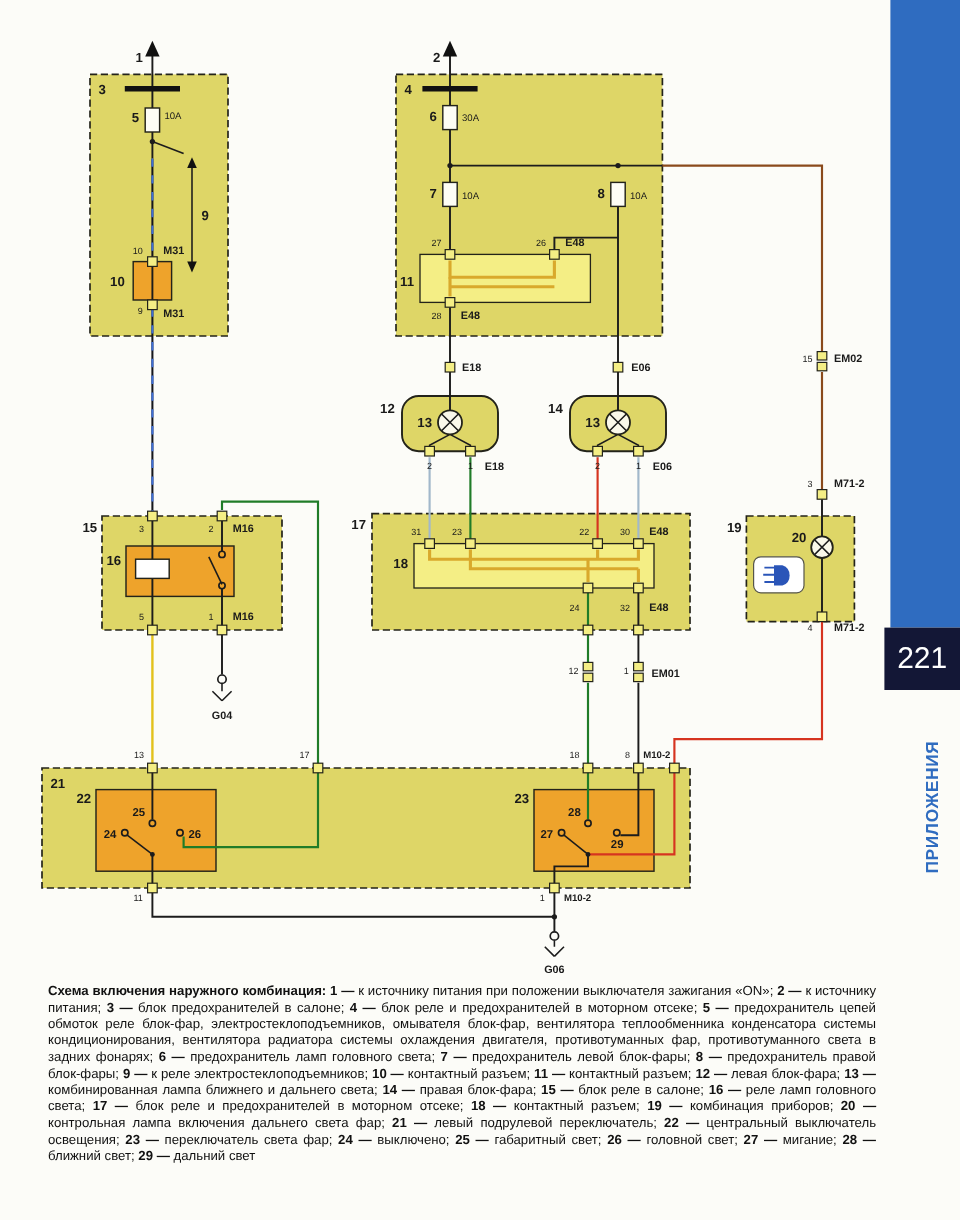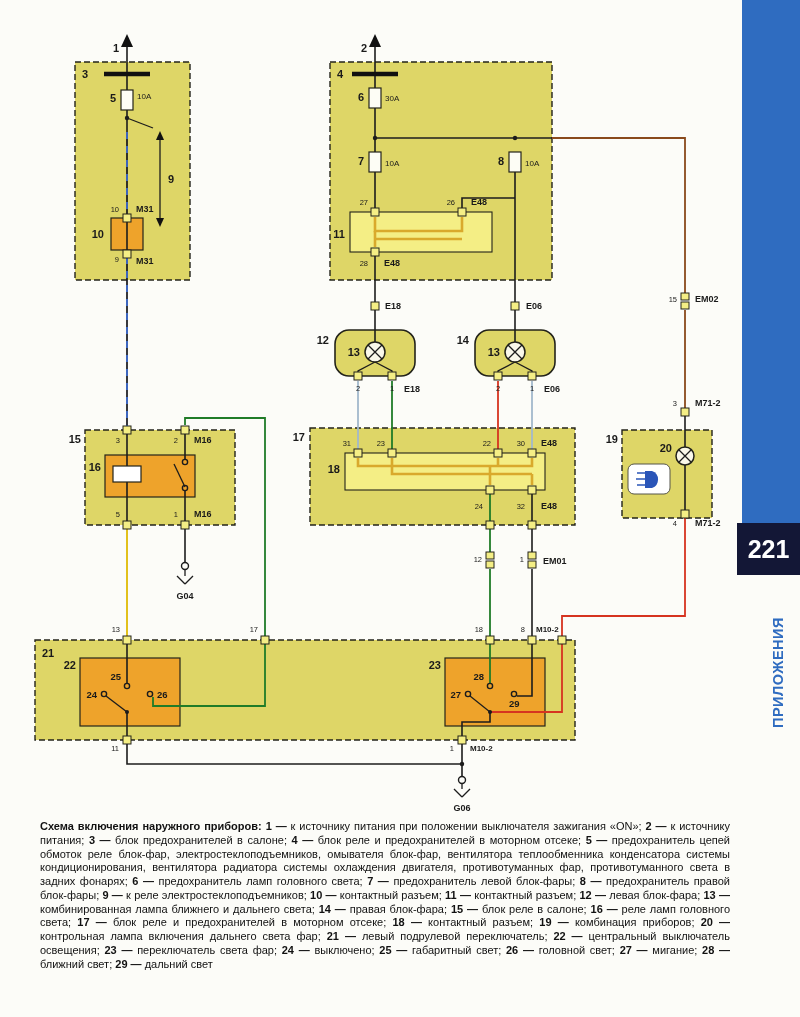--- a/index.html
+++ b/index.html
@@ -31,21 +31,21 @@
   .wlblue{stroke:#a2b8cb;stroke-width:1.8;fill:none}
   .wbase{stroke:#15161c;stroke-width:1.7;fill:none}
   .wdash{stroke:#3f6fd6;stroke-width:1.7;fill:none;stroke-dasharray:7 7}
   .ibar{stroke:#d9a92c;stroke-width:2.6;fill:none}
   .dot{fill:#1c1c1c}
   .contact{fill:none;stroke:#1c1c1c;stroke-width:1.4}
   .arrow{fill:#111}
   .legend{position:absolute;left:40px;top:820px;width:690px;font-size:11px;line-height:1.25;text-align:justify;color:#111}
   .legend b{font-weight:bold}
   .band{position:absolute;left:742px;top:0;width:58px;height:523px;background:#2f6cc0}
-  .pagebox{position:absolute;left:737px;top:523px;width:63px;height:52px;background:#131736;color:#fff;display:flex;align-items:center;justify-content:center;font-size:25px;font-weight:bold}
+  .pagebox{position:absolute;left:737px;top:523px;width:63px;height:52px;background:#131736;color:#fff;display:flex;align-items:center;justify-content:center;font-size:25px;font-weight:normal}
   .sidelabel{position:absolute;left:770px;top:728px;transform:rotate(-90deg);transform-origin:0 0;color:#2f6cc0;font-weight:bold;font-size:14.5px;letter-spacing:.5px;white-space:nowrap}
 </style>
 </head>
 <body>
 
 <div class="page">
 
 <svg width="735" height="815" viewBox="0 0 735 815">
 
   <rect class="blk" x="75" y="62" width="115" height="218"></rect>
@@ -321,21 +321,21 @@
   <text class="n" x="441" y="669" text-anchor="end">23</text>
   <text class="s" x="484" y="680" text-anchor="end">28</text>
   <text class="s" x="461" y="698" text-anchor="end">27</text>
   <text class="s" x="509" y="707">29</text>
   <text class="p" x="119" y="751" text-anchor="end">11</text>
   <text class="p" x="454" y="751" text-anchor="end">1</text>
   <text class="c8" x="470" y="751">M10-2</text>
   <text class="c" x="462" y="811" text-anchor="middle">G06</text>
 </svg>
 
-<p class="legend"><b>Схема включения наружного приборов:</b>
+<p class="legend"><b>Схема включения наружного комбинация:</b>
   <span><span class="li"><b>1 —</b> <span>к источнику питания при положении выключателя зажигания «ON»;</span></span> <span class="li"><b>2 —</b> <span>к источнику питания;</span></span> <span class="li"><b>3 —</b> <span>блок предохранителей в салоне;</span></span> <span class="li"><b>4 —</b> <span>блок реле и предохранителей в моторном отсеке;</span></span> <span class="li"><b>5 —</b> <span>предохранитель цепей обмоток реле блок-фар, электростеклоподъемников, омывателя блок-фар, вентилятора теплообменника конденсатора системы кондиционирования, вентилятора радиатора системы охлаждения двигателя, противотуманных фар, противотуманного света в задних фонарях;</span></span> <span class="li"><b>6 —</b> <span>предохранитель ламп головного света;</span></span> <span class="li"><b>7 —</b> <span>предохранитель левой блок-фары;</span></span> <span class="li"><b>8 —</b> <span>предохранитель правой блок-фары;</span></span> <span class="li"><b>9 —</b> <span>к реле электростеклоподъемников;</span></span> <span class="li"><b>10 —</b> <span>контактный разъем;</span></span> <span class="li"><b>11 —</b> <span>контактный разъем;</span></span> <span class="li"><b>12 —</b> <span>левая блок-фара;</span></span> <span class="li"><b>13 —</b> <span>комбинированная лампа ближнего и дальнего света;</span></span> <span class="li"><b>14 —</b> <span>правая блок-фара;</span></span> <span class="li"><b>15 —</b> <span>блок реле в салоне;</span></span> <span class="li"><b>16 —</b> <span>реле ламп головного света;</span></span> <span class="li"><b>17 —</b> <span>блок реле и предохранителей в моторном отсеке;</span></span> <span class="li"><b>18 —</b> <span>контактный разъем;</span></span> <span class="li"><b>19 —</b> <span>комбинация приборов;</span></span> <span class="li"><b>20 —</b> <span>контрольная лампа включения дальнего света фар;</span></span> <span class="li"><b>21 —</b> <span>левый подрулевой переключатель;</span></span> <span class="li"><b>22 —</b> <span>центральный выключатель освещения;</span></span> <span class="li"><b>23 —</b> <span>переключатель света фар;</span></span> <span class="li"><b>24 —</b> <span>выключено;</span></span> <span class="li"><b>25 —</b> <span>габаритный свет;</span></span> <span class="li"><b>26 —</b> <span>головной свет;</span></span> <span class="li"><b>27 —</b> <span>мигание;</span></span> <span class="li"><b>28 —</b> <span>ближний свет;</span></span> <span class="li"><b>29 —</b> <span>дальний свет</span></span> </span>
 </p>
 
 <div class="band"></div>
 <div class="pagebox">221</div>
 <div class="sidelabel">ПРИЛОЖЕНИЯ</div>
 
 </div>
 
 </body></html>

